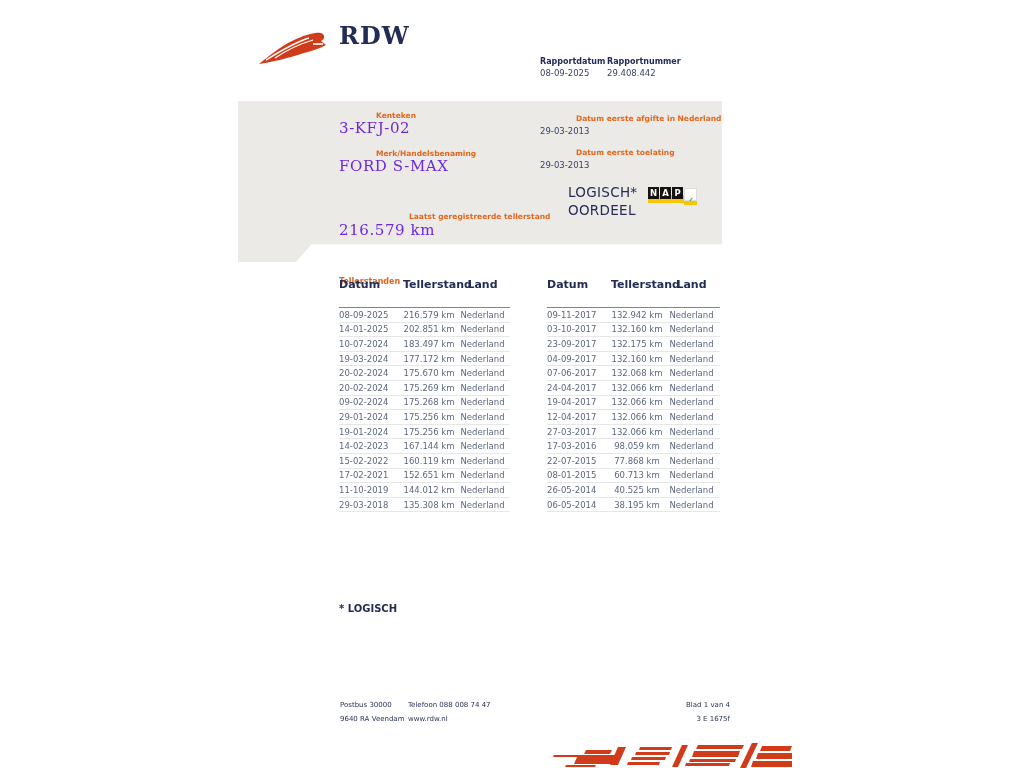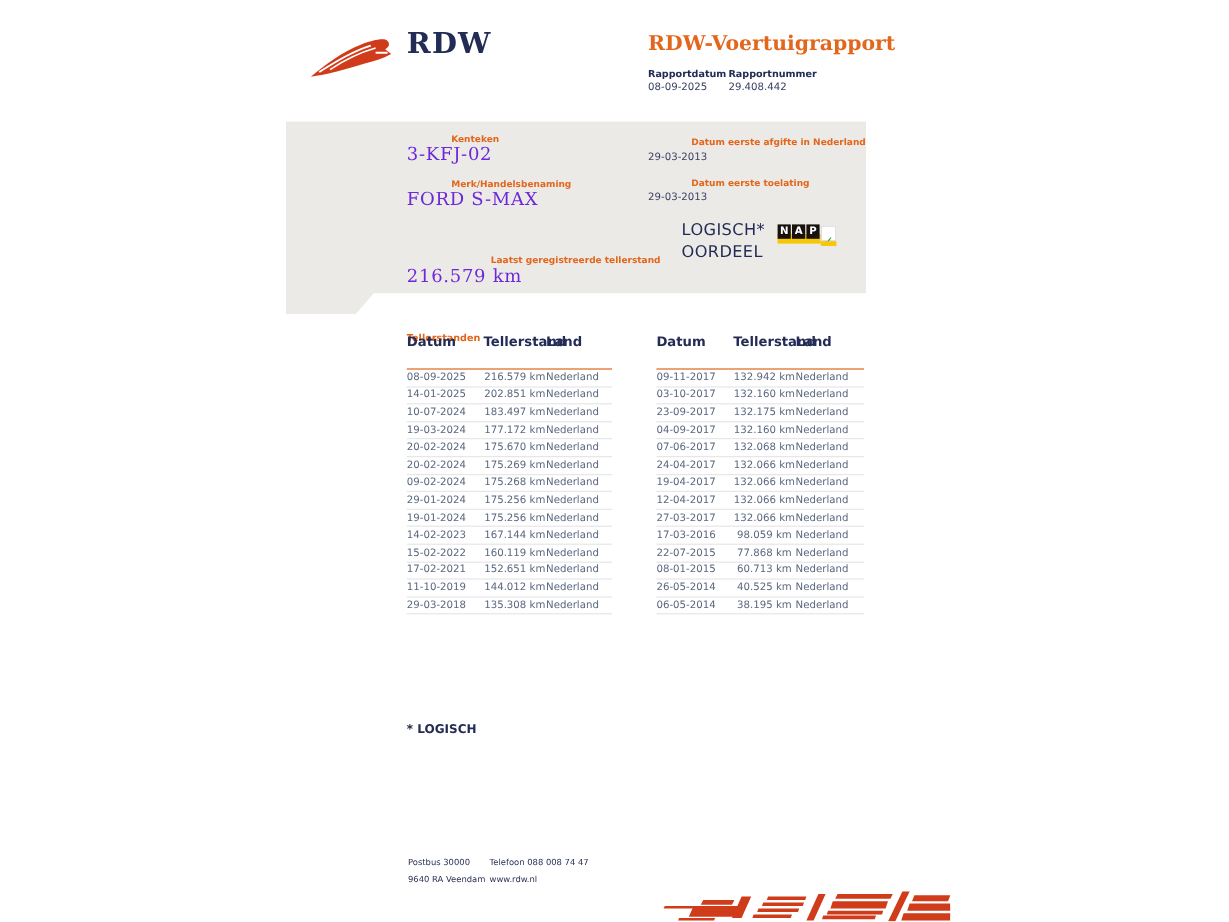--- a/index.html
+++ b/index.html
@@ -41,29 +41,29 @@
   .tables-title { position:absolute; left:339px; top:277px; font-size:8px; font-weight:700; color:#e2661c; }
   .vtable { position:absolute; top:291px; }
   .vtable.left  { left:339px; width:171px; }
   .vtable.right { left:547px; width:173px; }
   .thead { display:flex; align-items:flex-end; height:12px; padding-bottom:16px;
            border-bottom:1.5px solid #e2661c; font-size:11px; font-weight:700; color:#232c54; }
   .trow { display:flex; align-items:center; height:14.6px; border-bottom:1px solid #e7e7ea;
           font-size:8.5px; color:#5b6880; }
   .c1 { width:64px; text-align:left; }
   .c2 { width:52px; text-align:center; }
-  .c3 { flex:1; text-align:left; }
+  .c3 { flex:1; text-align:center; }
 
   
   .note-title { position:absolute; left:339px; top:603px; font-size:10px; font-weight:800; color:#232c54; }
   .note-body { position:absolute; left:339px; top:620px; width:392px; font-size:8px;
                line-height:13px; color:#e2661c; }
 
   
-  .foot { position:absolute; font-size:7px; color:#2a3157; line-height:13.5px;margin-top:14px; }
+  .foot { position:absolute; font-size:7px; color:#2a3157; line-height:13.5px; }
   .foot.addr { left:340px; top:699px; }
   .foot.contact { left:408px; top:699px; }
   .foot.pageinfo { right:294px; top:699px; text-align:right; left:auto; width:120px; right:auto; left:610px; }
   .foot.pageinfo { left:610px; width:120px; text-align:right; }
 
   
   .stripes { position:absolute; left:548px; top:741px; width:244px; height:27px; }
 </style>
 </head>
 <body>
@@ -72,21 +72,20 @@
 
   <svg class="logo-wing" viewBox="0 0 78 36" xmlns="http://www.w3.org/2000/svg">
     <path fill="#d03b1a" d="M2,33 C14,23 28,12 44,6 C52,3 60,1 64,2 C68,3.5 68.5,8 64,10
              L69,14 C62,18 54,20 47,22 C33,26.5 14,31.5 2,33 Z"></path>
     <path d="M9,29 C22,21 36,12 52,7" stroke="#ffffff" stroke-width="1.6" fill="none"></path>
     <path d="M18,27 C30,19 42,13 56,9" stroke="#ffffff" stroke-width="1.3" fill="none"></path>
     <path d="M56,13 L66,13" stroke="#ffffff" stroke-width="1.6" fill="none"></path>
   </svg>
   <div class="logo-word">RDW</div>
 
-  <div class="doc-title">RDW-Voertuigrapport</div>
   <div class="meta-label" style="left:540px; top:57px;">Rapportdatum</div>
   <div class="meta-value" style="left:540px; top:68px;">08-09-2025</div>
   <div class="meta-label" style="left:607px; top:57px;">Rapportnummer</div>
   <div class="meta-value" style="left:607px; top:68px;">29.408.442</div>
 
   <div class="panel"></div>
 
   <div class="f-label" style="left:340px; top:111px;">Kenteken</div>
   <div class="f-value-lg" style="left:339px; top:119px;">3-KFJ-02</div>
 
@@ -282,20 +281,24 @@
 
   <div class="note-title">* LOGISCH</div>
 
   <div class="foot addr">
     <div>Postbus 30000</div>
     <div>9640 RA Veendam</div>
   </div>
   <div class="foot contact">
     <div>Telefoon 088 008 74 47</div>
     <div>www.rdw.nl</div>
+  </div>
+  <div class="foot pageinfo">
+    <div>Blad 1 van 4</div>
+    <div>3 E 1675f</div>
   </div>
 
   <svg class="stripes" viewBox="0 0 244 27" xmlns="http://www.w3.org/2000/svg" fill="#d03b1a">
     <polygon points="6,14 34,14 33,16 5,16"></polygon>
     <polygon points="38,9 64,9 62,13 36,13"></polygon>
     <polygon points="30,14 72,14 68,23 26,23"></polygon>
     <polygon points="18,24 48,24 47,26 17,26"></polygon>
     <polygon points="70,6 78,6 70,24 62,24"></polygon>
     <polygon points="92,6 124,6 123,9 91,9"></polygon>
     <polygon points="88,11 122,11 121,14 87,14"></polygon>

